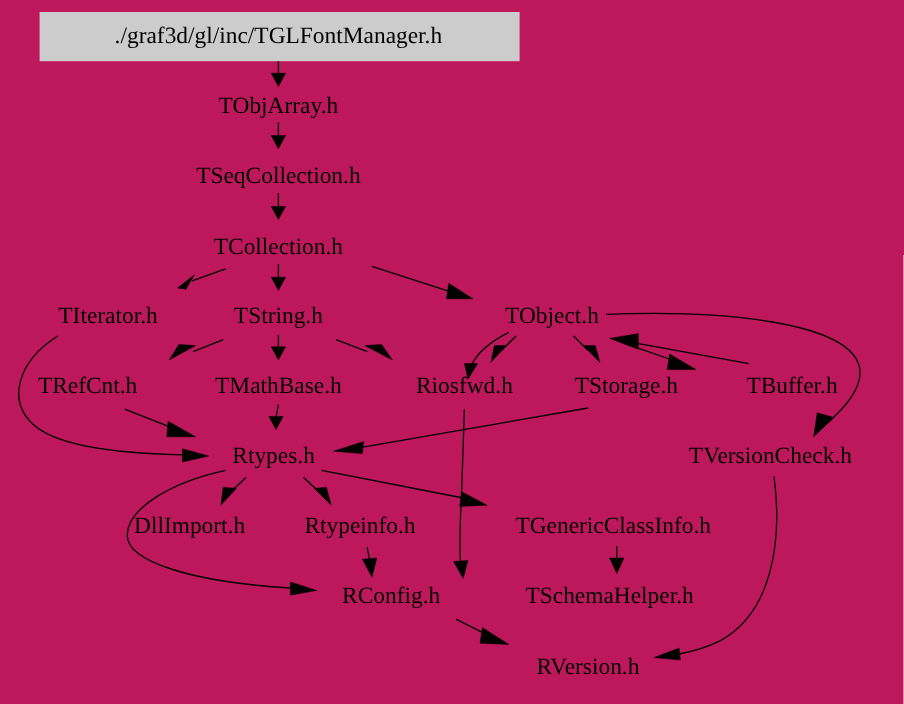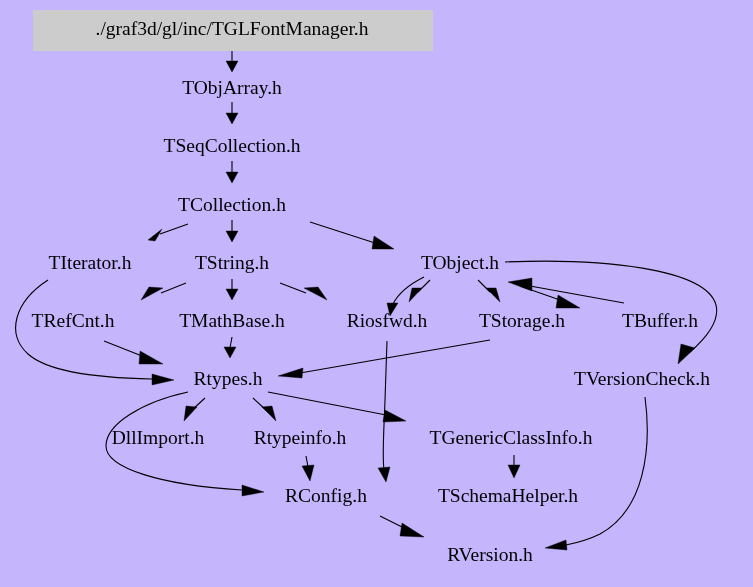--- a/index.html
+++ b/index.html
@@ -4,21 +4,21 @@
 <style>
   html, body {
     margin: 0;
     padding: 0;
     background: #ffffff;
   }
   #page {
     position: relative;
     width: 753px;
     height: 587px;
-    background: #c4b5fd;
+    background: #be185d;
     overflow: hidden;
     font-family: "Liberation Serif", "DejaVu Serif", serif;
   }
   #graph-svg {
     position: absolute;
     left: 0;
     top: 0;
     width: 753px;
     height: 587px;
   }

